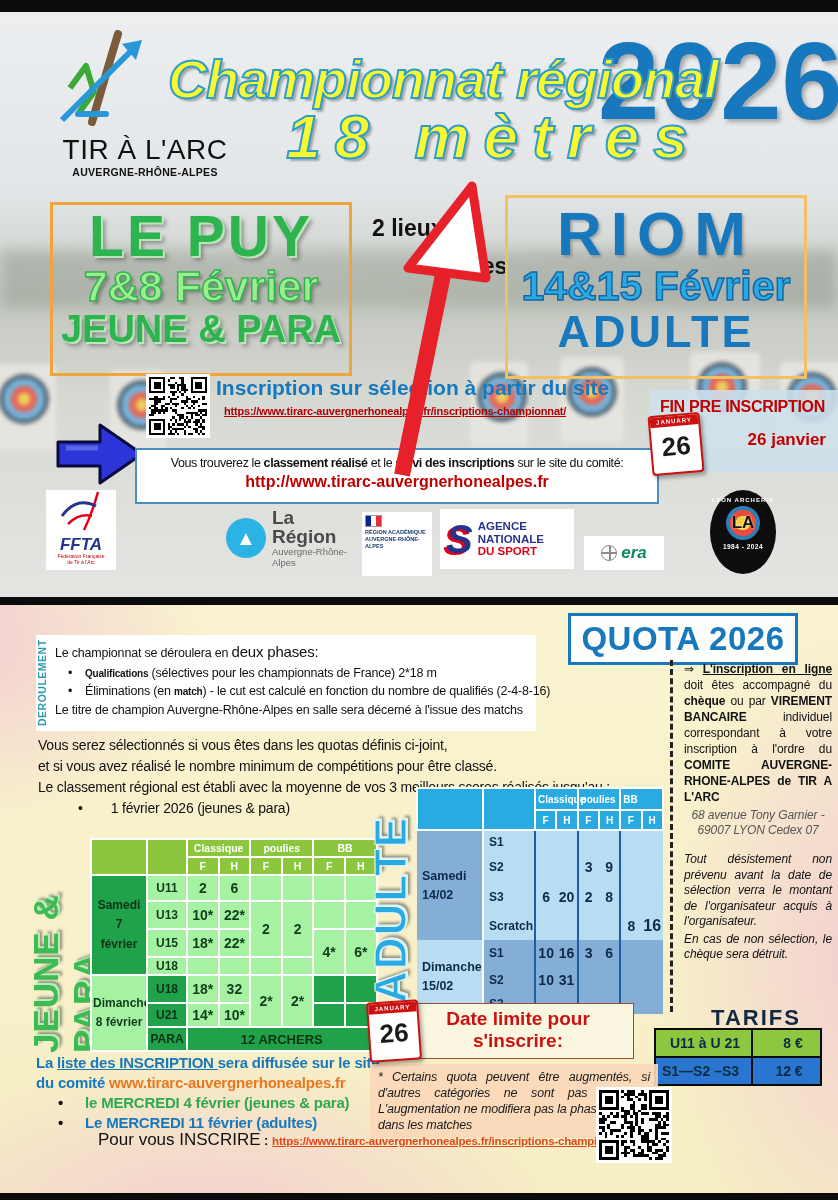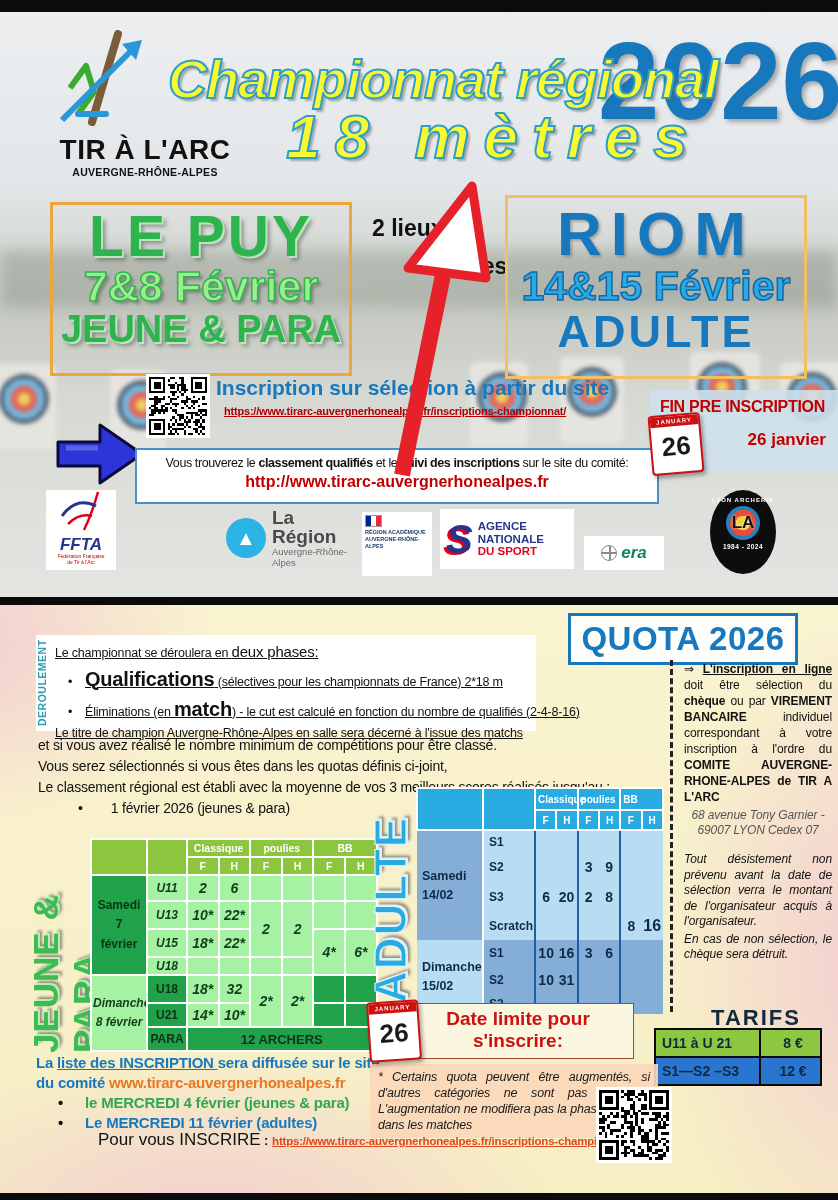--- a/index.html
+++ b/index.html
@@ -7,21 +7,21 @@
   .abs{position:absolute;}
   
   .top{position:absolute;left:0;top:12px;width:838px;height:585px;overflow:hidden;
     background:linear-gradient(#eceef0 0%,#e3e6e8 30%,#cfd3cd 44%,#c7cbc3 52%,#d6d8d2 66%,#dddfdb 82%,#e4e5e2 100%);}
   .treeline{position:absolute;left:0;top:238px;width:838px;height:58px;background:linear-gradient(90deg,#878d83,#9aa094 30%,#8d948a 70%,#848a80);opacity:.45;filter:blur(7px);}
   .tgt{position:absolute;width:64px;height:86px;background:#e9e7e2;border-radius:6px;opacity:.8;filter:blur(2px);}
   .tgt:before{content:"";position:absolute;left:7px;top:10px;width:50px;height:50px;border-radius:50%;
     background:radial-gradient(circle,#f4d03f 0 18%,#e74c3c 18% 38%,#5dade2 38% 58%,#34495e 58% 78%,#ecf0f1 78% 100%);}
   .logo-art{left:48px;top:18px;}
   .logo-name{left:20px;top:122px;width:250px;text-align:center;color:#111;}
-  .logo-name .l1{font-size:28px;font-weight:700;letter-spacing:.5px;}
+  .logo-name .l1{font-size:28px;font-weight:400;letter-spacing:.5px;}
   .logo-name .l2{font-size:10.5px;font-weight:900;letter-spacing:.3px;}
   .title-year{left:598px;top:14px;font-size:110px;font-weight:800;color:#1878be;text-shadow:3px 3px 4px rgba(40,40,40,.35);z-index:1;line-height:1;}
   .ytxt{color:#f8f833;-webkit-text-stroke:2px #2e9ec7;text-shadow:3px 3px 2px rgba(90,90,90,.45);font-weight:800;font-style:italic;line-height:1;}
   .title-main{left:168px;top:40px;font-size:54px;letter-spacing:-1px;z-index:2;}
   .title-dist{left:170px;top:94px;width:648px;text-align:center;font-size:62px;letter-spacing:14px;z-index:3;}
   .venue{border:3px solid #f0a43c;text-align:center;z-index:2;}
   .box-lepuy{left:50px;top:190px;width:296px;height:166px;padding-top:2px;}
   .lp-city{font-size:57px;font-weight:900;color:#2db44f;letter-spacing:3px;line-height:1.02;text-shadow:2px 2px 0 rgba(190,240,190,.9),4px 4px 4px rgba(60,60,60,.5);}
   .lp-dates{font-size:43px;font-weight:900;color:#9ded8f;-webkit-text-stroke:1.5px #2db44f;line-height:1.02;text-shadow:3px 3px 3px rgba(60,60,60,.4);}
   .lp-cats{font-size:38px;font-weight:900;color:#2db44f;line-height:1.1;text-shadow:2px 2px 0 rgba(190,240,190,.9),4px 4px 4px rgba(60,60,60,.5);}
@@ -80,36 +80,36 @@
     background:
       radial-gradient(ellipse 420px 300px at -6% 6%,rgba(242,201,209,.95) 0%,rgba(242,201,209,0) 62%),
       radial-gradient(ellipse 320px 520px at 104% 60%,rgba(242,201,209,.9),rgba(242,201,209,0) 65%),
       radial-gradient(ellipse 560px 280px at 25% 106%,rgba(242,201,209,.9),rgba(242,201,209,0) 62%),
       linear-gradient(#f9f3d0,#f6eec4);}
   .quota-box{left:568px;top:8px;width:224px;height:46px;background:#fdfdfb;border:3px solid #1878be;display:flex;align-items:center;justify-content:center;}
   .quota-title{font-size:33px;font-weight:900;color:#1878be;letter-spacing:.5px;}
   .derou{left:36px;top:30px;width:500px;height:96px;background:#fff;display:flex;}
   .vert{writing-mode:vertical-rl;transform:rotate(180deg);}
   .derou-label{width:18px;padding:2px 0 2px 3px;font-size:10.5px;font-weight:900;color:#2e9bb5;letter-spacing:.5px;text-align:center;}
-  .derou-body{padding:6px 4px 0 4px;font-size:12.5px;color:#111;letter-spacing:-.2px;text-decoration:underline;}
+  .derou-body{padding:6px 4px 0 4px;font-size:12.5px;color:#111;letter-spacing:-.2px;}
   .derou-body .row{white-space:nowrap;line-height:1.5;}
   .derou-body .big{font-size:15px;}
-  .derou-body .bold{font-weight:900;font-size:20px;margin-top:25px;}
+  .derou-body .bold{font-weight:900;font-size:10px;margin-top:25px;}
   .derou-body .bullet{display:inline-block;width:30px;text-align:center;}
   .selpara{left:38px;top:130px;width:650px;font-size:14px;color:#111;letter-spacing:-.2px;line-height:21px;}
   .selpara .ln{white-space:nowrap;}
   .selpara .bl{white-space:nowrap;padding-left:40px;}
   .selpara .bl:before{content:"•";padding-right:28px;}
   .jlabel{left:26px;top:238px;height:210px;font-size:35px;font-weight:900;color:#3dbb52;letter-spacing:1px;
     text-shadow:2px 2px 0 #b5efb5,4px 4px 3px rgba(40,40,40,.5);}
   table{border-collapse:collapse;table-layout:fixed;}
   .jtable{left:90px;top:233px;width:286px;}
   .jtable td{border:2px solid #fff;text-align:center;overflow:hidden;}
   .jt-head{background:#8cc63f;color:#fff;font-size:10.5px;font-weight:700;}
-  .jt-cell{background:#a5f2a2;color:#123d1d;font-size:14px;font-weight:700;font-style:italic;}
+  .jt-cell{background:#a5f2a2;color:#123d1d;font-size:14px;font-weight:700;}
   .jt-dark{background:#1fa249;color:#0d3317;font-weight:900;}
   .jt-date{font-size:12px;line-height:1.6;}
   .jt-cat{font-size:12px;font-weight:900;}
   .alabel{left:366px;top:178px;height:220px;font-size:44px;font-weight:900;color:#29abe2;letter-spacing:2px;
     -webkit-text-stroke:1px #e8f6ff;text-shadow:2px 2px 0 #d9f0fb,4px 4px 3px rgba(40,40,40,.5);}
   .atable{left:416px;top:182px;width:246px;}
   .atable td{text-align:center;overflow:visible;}
   .at-head{background:#29abe2;color:#fff;font-size:10px;font-weight:700;border:2px solid #fff;white-space:nowrap;}
   .at-grp{text-align:left!important;padding-left:2px;}
   .at-lab1{background:#84aed6;}
@@ -125,21 +125,21 @@
   .rc-b{font-weight:900;}
   .rc-addr{margin-top:3px;font-style:italic;color:#555;text-align:center;font-size:12px;line-height:15px;}
   .rc-note{margin-top:14px;font-style:italic;font-size:12px;line-height:15.5px;}
   .cal2{left:368px;top:396px;transform:rotate(-4deg);}
   .deadline-box{left:402px;top:398px;width:230px;height:54px;background:#fbf6e0;border:1.5px solid #9c4a3a;text-align:center;z-index:1;}
   .dl1{font-size:19px;font-weight:900;color:#cc1111;margin-top:4px;}
   .dl2{font-size:19px;font-weight:900;color:#cc1111;margin-top:2px;}
   .tarifs-title{left:686px;top:400px;width:140px;text-align:center;font-size:22px;font-weight:900;color:#122a40;letter-spacing:2px;}
   .tarifs-table{left:654px;top:423px;width:168px;}
   .tarifs-table td{border:2.5px solid #0a0a0a;font-size:14px;font-weight:900;color:#0d2b45;height:24px;}
-  .tarif-g{background:#8dc63f;padding-left:6px;}
+  .tarif-g{background:#8dc63f;padding-left:14px;}
   .tarif-b{background:#2a75cf;padding-left:6px;}
   .tarif-p{text-align:center;width:52px;}
   .selected{left:36px;top:448px;width:345px;font-size:15px;font-weight:700;letter-spacing:-.2px;line-height:20px;}
   .sel-blue{color:#1878be;}
   .sel-url{color:#e87722;}
   .sel-u{text-decoration:underline;}
   .sel-b{white-space:nowrap;padding-left:22px;color:#2fa84f;}
   .sel-b:before{content:"•";color:#111;padding-right:22px;}
   .sel-b2{color:#1878be;}
   .starnote{left:370px;top:459px;width:272px;background:rgba(250,216,184,.92);font-style:italic;font-size:12.5px;line-height:16px;color:#1a1a1a;padding:5px 8px;text-align:justify;letter-spacing:-.2px;}
@@ -406,21 +406,21 @@
   <div class="abs fin-panel">
     <div class="fin-label">FIN PRE INSCRIPTION</div>
     <div class="fin-date">26 janvier</div>
   </div>
   <div class="abs calendar cal1">
     <div class="cal-head">JANUARY</div>
     <div class="cal-day">26</div>
   </div>
 
   <div class="abs comite-box">
-    <div class="comite-l1"><span>Vous trouverez le </span><b>classement qualifiés</b><span> et le </span><b>suivi des inscriptions</b><span> sur le site du comité:</span></div>
+    <div class="comite-l1"><span>Vous trouverez le </span><b>classement réalisé</b><span> et le </span><b>suivi des inscriptions</b><span> sur le site du comité:</span></div>
     <div class="comite-url">http://www.tirarc-auvergnerhonealpes.fr</div>
   </div>
 
   <div class="abs sponsor ffta">
     <svg width="54" height="42" viewBox="0 0 54 42">
       <path d="M44 2 C40 16 36 28 30 40" stroke="#e1001a" stroke-width="2.5" fill="none"></path>
       <path d="M8 26 C18 12 30 10 42 16" stroke="#27348b" stroke-width="3" fill="none"></path>
       <path d="M14 34 C22 26 30 24 38 26" stroke="#e1001a" stroke-width="2.5" fill="none"></path>
     </svg>
     <div class="acr">FFTA</div>
@@ -467,22 +467,22 @@
     <div class="vert derou-label">DEROULEMENT</div>
     <div class="derou-body">
       <div class="row"><span>Le championnat se déroulera en </span><span class="big">deux phases:</span></div>
       <div class="row"><span class="bullet">•</span><span class="bold">Qualifications</span><span> (sélectives pour les championnats de France) 2*18 m</span></div>
       <div class="row"><span class="bullet">•</span><span>Éliminations (en </span><span class="bold">match</span><span>) - le cut est calculé en fonction du nombre de qualifiés (2-4-8-16)</span></div>
       <div class="row">Le titre de champion Auvergne-Rhône-Alpes en salle sera décerné à l'issue des matchs</div>
     </div>
   </div>
 
   <div class="abs selpara">
+    <div class="ln">Vous serez sélectionnés si vous êtes dans les quotas définis ci-joint,</div>
     <div class="ln">et si vous avez réalisé le nombre minimum de compétitions pour être classé.</div>
-    <div class="ln">Vous serez sélectionnés si vous êtes dans les quotas définis ci-joint,</div>
     <div class="ln">Le classement régional est établi avec la  moyenne de vos  3 meilleurs scores réalisés  jusqu'au :</div>
     <div class="bl">1 février  2026 (jeunes &amp; para)</div>
   </div>
 
   <div class="abs vert jlabel">JEUNE &amp; PARA</div>
 
   <table class="abs jtable">
     <colgroup>
         <col style="width:56px">
         <col style="width:40px">
@@ -649,21 +649,21 @@
           <td class="at-c2"></td>
       <td class="at-c2 grp"></td>
           <td class="at-c2"></td>
     </tr>
   </tbody>
     </table>
 
   <div class="abs dash-line"></div>
 
   <div class="abs rightcol">
-    <div><span>⇒ </span><span class="rc-u">L'inscription  en  ligne</span><span> doit être sélection du </span><span class="rc-b">chèque</span><span> ou par </span><span class="rc-b">VIREMENT  BANCAIRE</span><span> individuel correspondant à votre inscription à l'ordre du </span><span class="rc-b">COMITE AUVERGNE-RHONE-ALPES de TIR A L'ARC</span></div>
+    <div><span>⇒ </span><span class="rc-u">L'inscription  en  ligne</span><span> doit êtes accompagné du </span><span class="rc-b">chèque</span><span> ou par </span><span class="rc-b">VIREMENT  BANCAIRE</span><span> individuel correspondant à votre inscription à l'ordre du </span><span class="rc-b">COMITE AUVERGNE-RHONE-ALPES de TIR A L'ARC</span></div>
     <div class="rc-addr"><span>68 avenue Tony Garnier -</span><br><span>69007 LYON  Cedex 07</span></div>
     <div class="rc-note">Tout désistement non prévenu avant la date de sélection verra le montant de l'organisateur acquis à l'organisateur.</div>
     <div class="rc-note" style="margin-top:2px">En cas de non sélection, le chèque sera détruit.</div>
   </div>
 
   <div class="abs deadline-box">
     <div class="dl1">Date limite pour s'inscrire:</div>
   </div>
   <div class="abs calendar cal2">
     <div class="cal-head">JANUARY</div>

